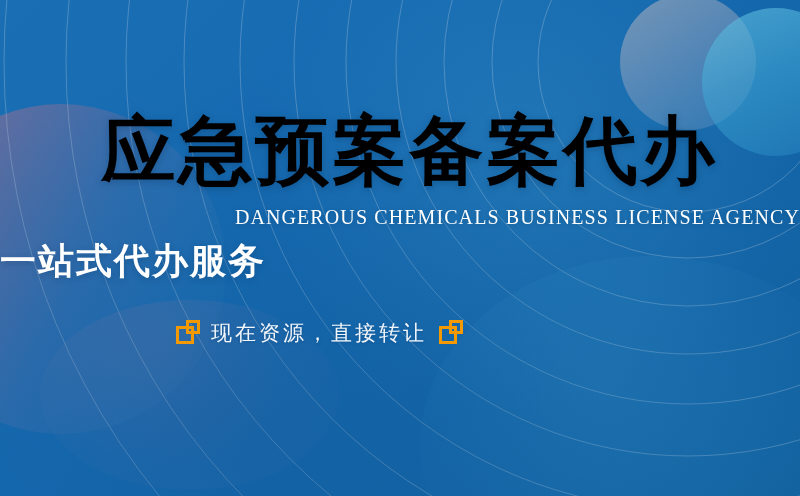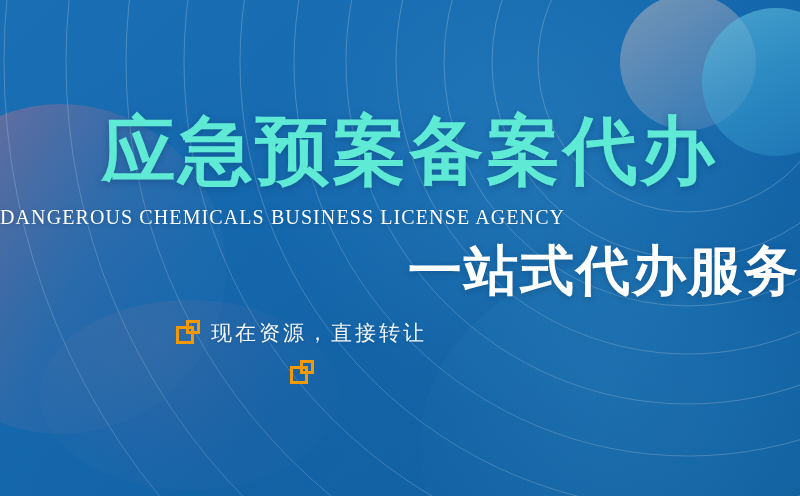--- a/index.html
+++ b/index.html
@@ -135,70 +135,69 @@
     position: absolute;
     inset: 0;
   }
 
   .main-title {
     position: absolute;
     left: 0;
     right: 0;
     top: 114px;
     text-align: center;
-    color: #5eead4;
+    color: #000000;
     font-family: "Liberation Sans", "DejaVu Sans", sans-serif;
     font-weight: 700;
     font-size: 74px;
     line-height: 1;
     letter-spacing: 3px;
     text-shadow: 0 2px 7px rgba(8,52,96,0.35);
     white-space: nowrap;
     padding-left: 19px;
   }
 
   .en-subtitle {
     position: absolute;
     left: 0;
     right: 0;
     top: 206px;
-    text-align: left;
+    text-align: right;
     color: #ffffff;
     font-family: "Liberation Serif", "DejaVu Serif", serif;
     font-weight: 400;
     font-size: 20px;
     letter-spacing: 1.1px;
     white-space: nowrap;
     text-shadow: 0 1px 4px rgba(8,52,96,0.30);
   }
 
   .sub-title {
     position: absolute;
     left: 0;
     right: 0;
     top: 243px;
-    text-align: right;
+    text-align: left;
     color: #ffffff;
     font-family: "Liberation Sans", "DejaVu Sans", sans-serif;
     font-weight: 700;
-    font-size: 54px;
+    font-size: 36px;
     line-height: 1;
     letter-spacing: 2px;
     white-space: nowrap;
     text-shadow: 0 2px 6px rgba(8,52,96,0.32);
   }
 
   .bullets {
     position: absolute;
     left: 176px;
     top: 318px;
     display: flex;
-    flex-direction: column;
+    flex-direction: row;
     gap: 12px;
-    align-items: center;
   }
 
   .bullet {
     display: flex;
     align-items: center;
     gap: 11px;
     height: 28px;
   }
 
   .bullet-icon {

